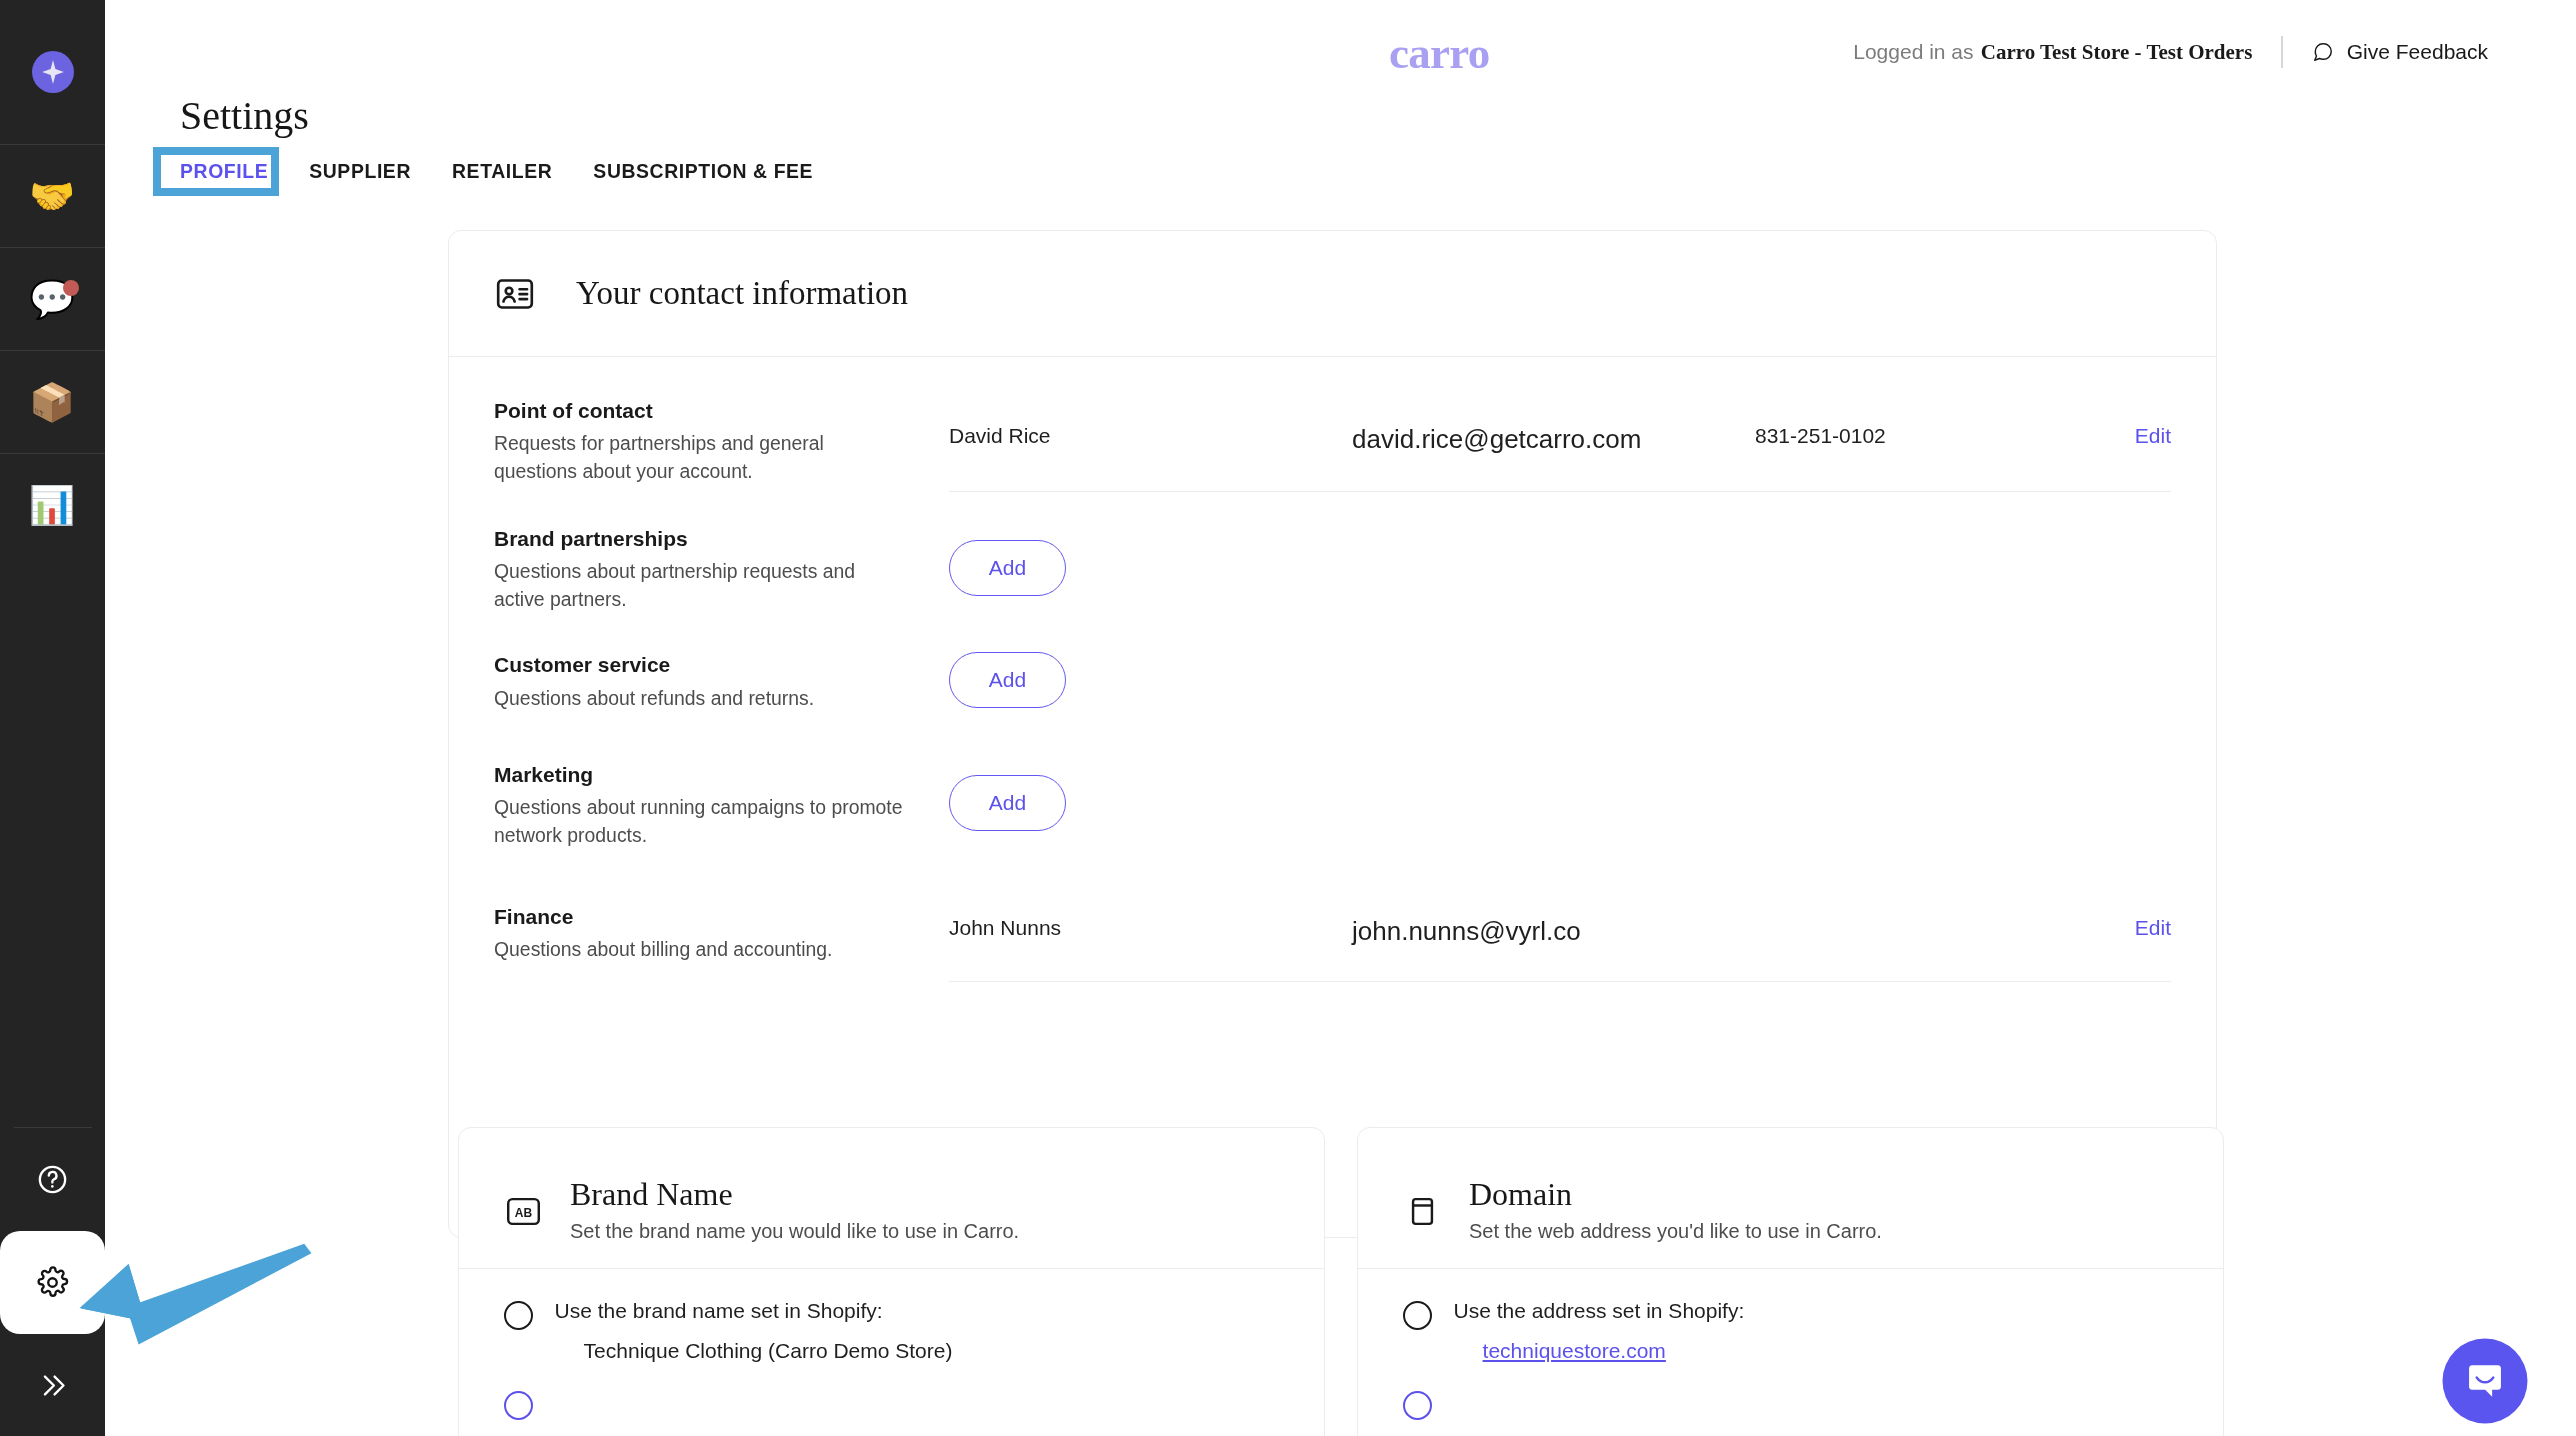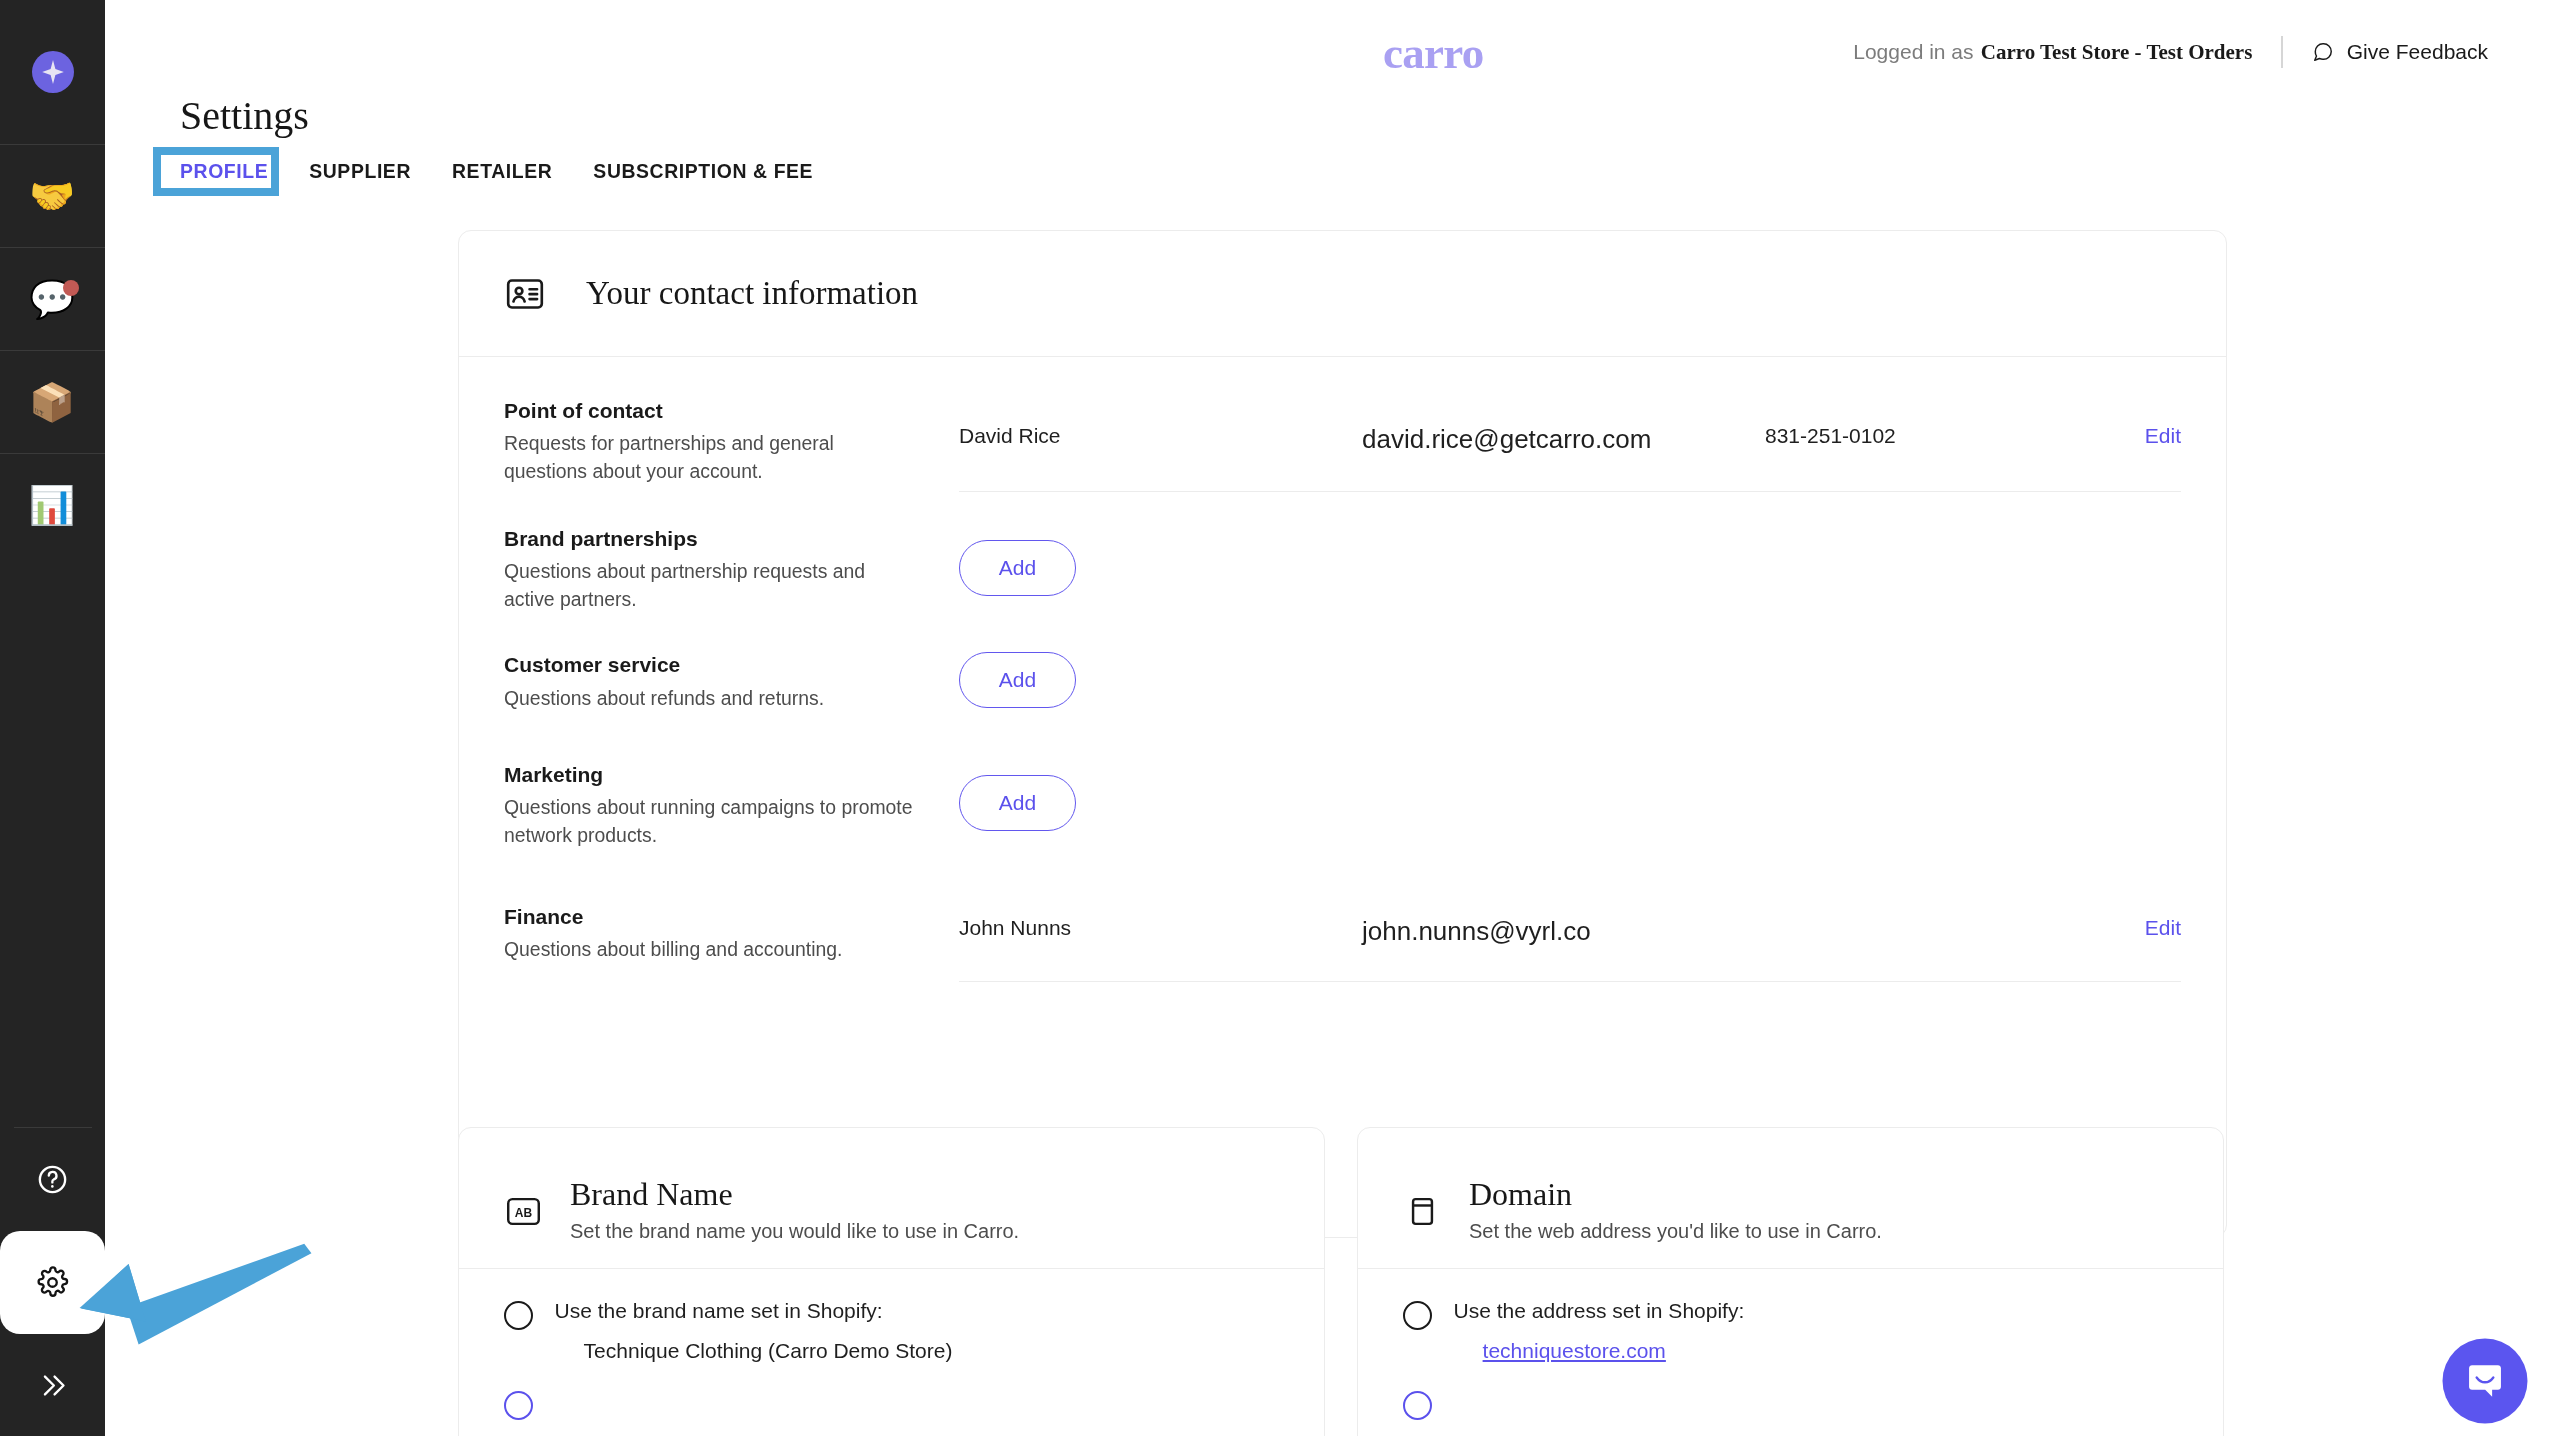--- a/index.html
+++ b/index.html
@@ -41,21 +41,21 @@
     width:105px; height:103px; display:flex; align-items:center; justify-content:center;
   }
   .rail-btn.active {
     background:#ffffff; border-radius:20px 20px 20px 20px;
   }
   .rail-icon-svg { width:33px; height:33px; }
   .rail-sep { width:78px; height:1.4px; background:#3a3a3a; margin:0 auto; }
 
   
   .topbar {
-    position:absolute; left:99px; top:0; right:0; height:108px;
+    position:absolute; left:105px; top:0; right:0; height:108px;
   }
   .brand-logo {
     position:absolute; left:1284px; top:27px;
     font-family:"Liberation Serif", serif;
     font-weight:700; font-size:45px; color:#a9a0f2;
     letter-spacing:-0.7px;
   }
   .topright {
     position:absolute; right:88px; top:36px;
     display:flex; align-items:center; gap:0;
@@ -92,21 +92,21 @@
     border:8.6px solid #4ba3d8; background:transparent; pointer-events:none;
   }
 
   
   .card {
     position:absolute;
     background:#fff;
     border:1.4px solid #ececec;
     border-radius:13px;
   }
-  .card-contact { left:458px; top:230px; width:1769px; height:1008px; }
+  .card-contact { left:448px; top:230px; width:1769px; height:1008px; }
   .card-head {
     height:126px; display:flex; align-items:center; padding-left:45px;
     border-bottom:1.4px solid #ececec;
   }
   .card-head-icon { width:42px; height:42px; margin-right:40px; flex:none; }
   .card-head-title {
     font-family:"Liberation Serif", serif;
     font-size:33px; color:#171717;
   }
 

